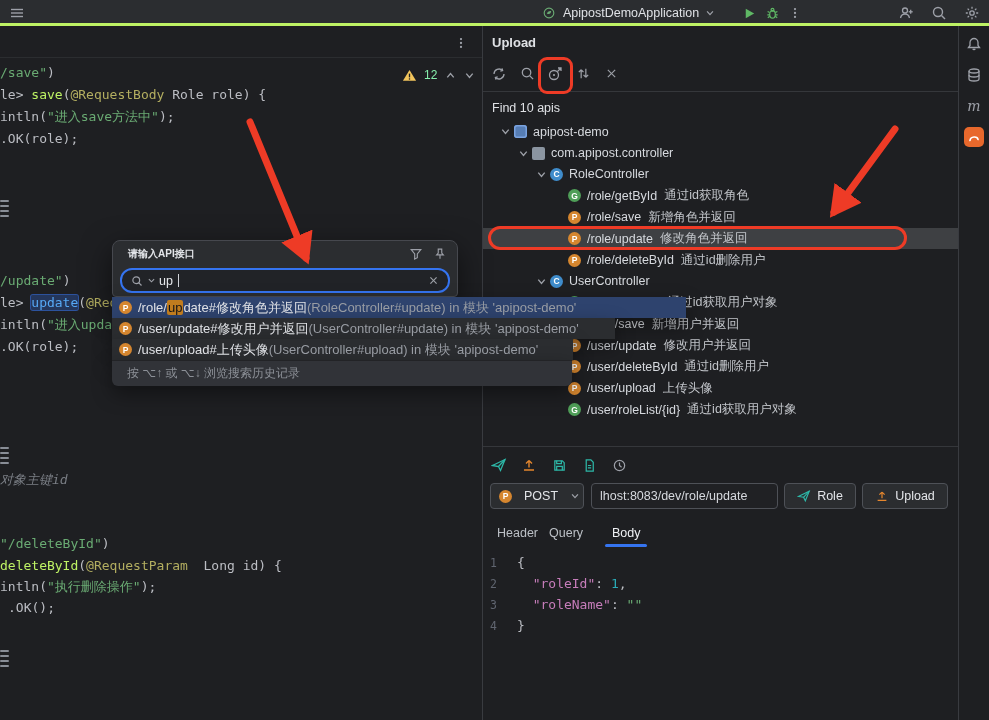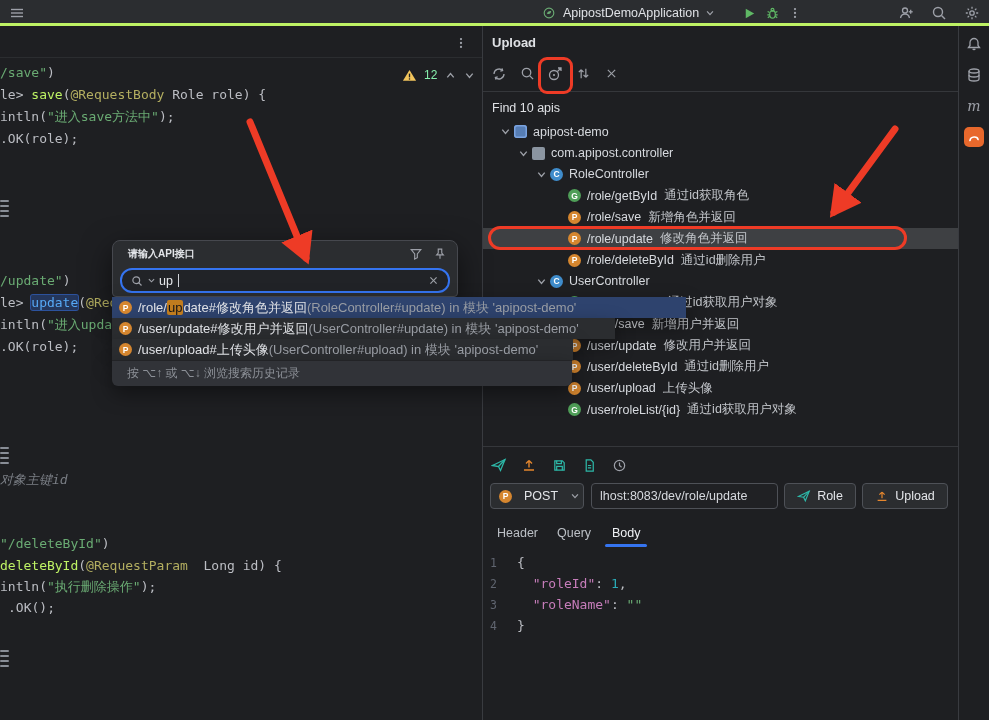--- a/index.html
+++ b/index.html
@@ -415,21 +415,21 @@
       <div class="req-btn" id="upload-btn">
         <svg width="14" height="14" viewBox="0 0 16 16" fill="none" stroke="#e5862d" stroke-width="1.4">
             <path d="M8 10.5V3.5M8 3.5L5 6.5M8 3.5l3 3M3 13h10"></path>
           </svg>
         <span>Upload</span>
       </div>
     </div>
 
     <div id="tabs">
       <span class="tab" style="left:14px">Header</span>
-      <span class="tab" style="left:74px">Query</span>
+      <span class="tab" style="left:66px">Query</span>
       <span class="tab active" style="left:129px">Body</span>
       <div id="tab-underline"></div>
     </div>
 
     <div id="body-editor">
         <div class="gut" style="top: 2px;">1</div>
         <div class="body-line" style="top: 2px;"><span class="seg-pl">{</span></div>
         <div class="gut" style="top: 23px;">2</div>
         <div class="body-line" style="top: 23px;"><span class="seg-pl">  </span><span class="seg-key">"roleId"</span><span class="seg-pl">: </span><span class="seg-num">1</span><span class="seg-pl">,</span></div>
         <div class="gut" style="top: 44px;">3</div>

